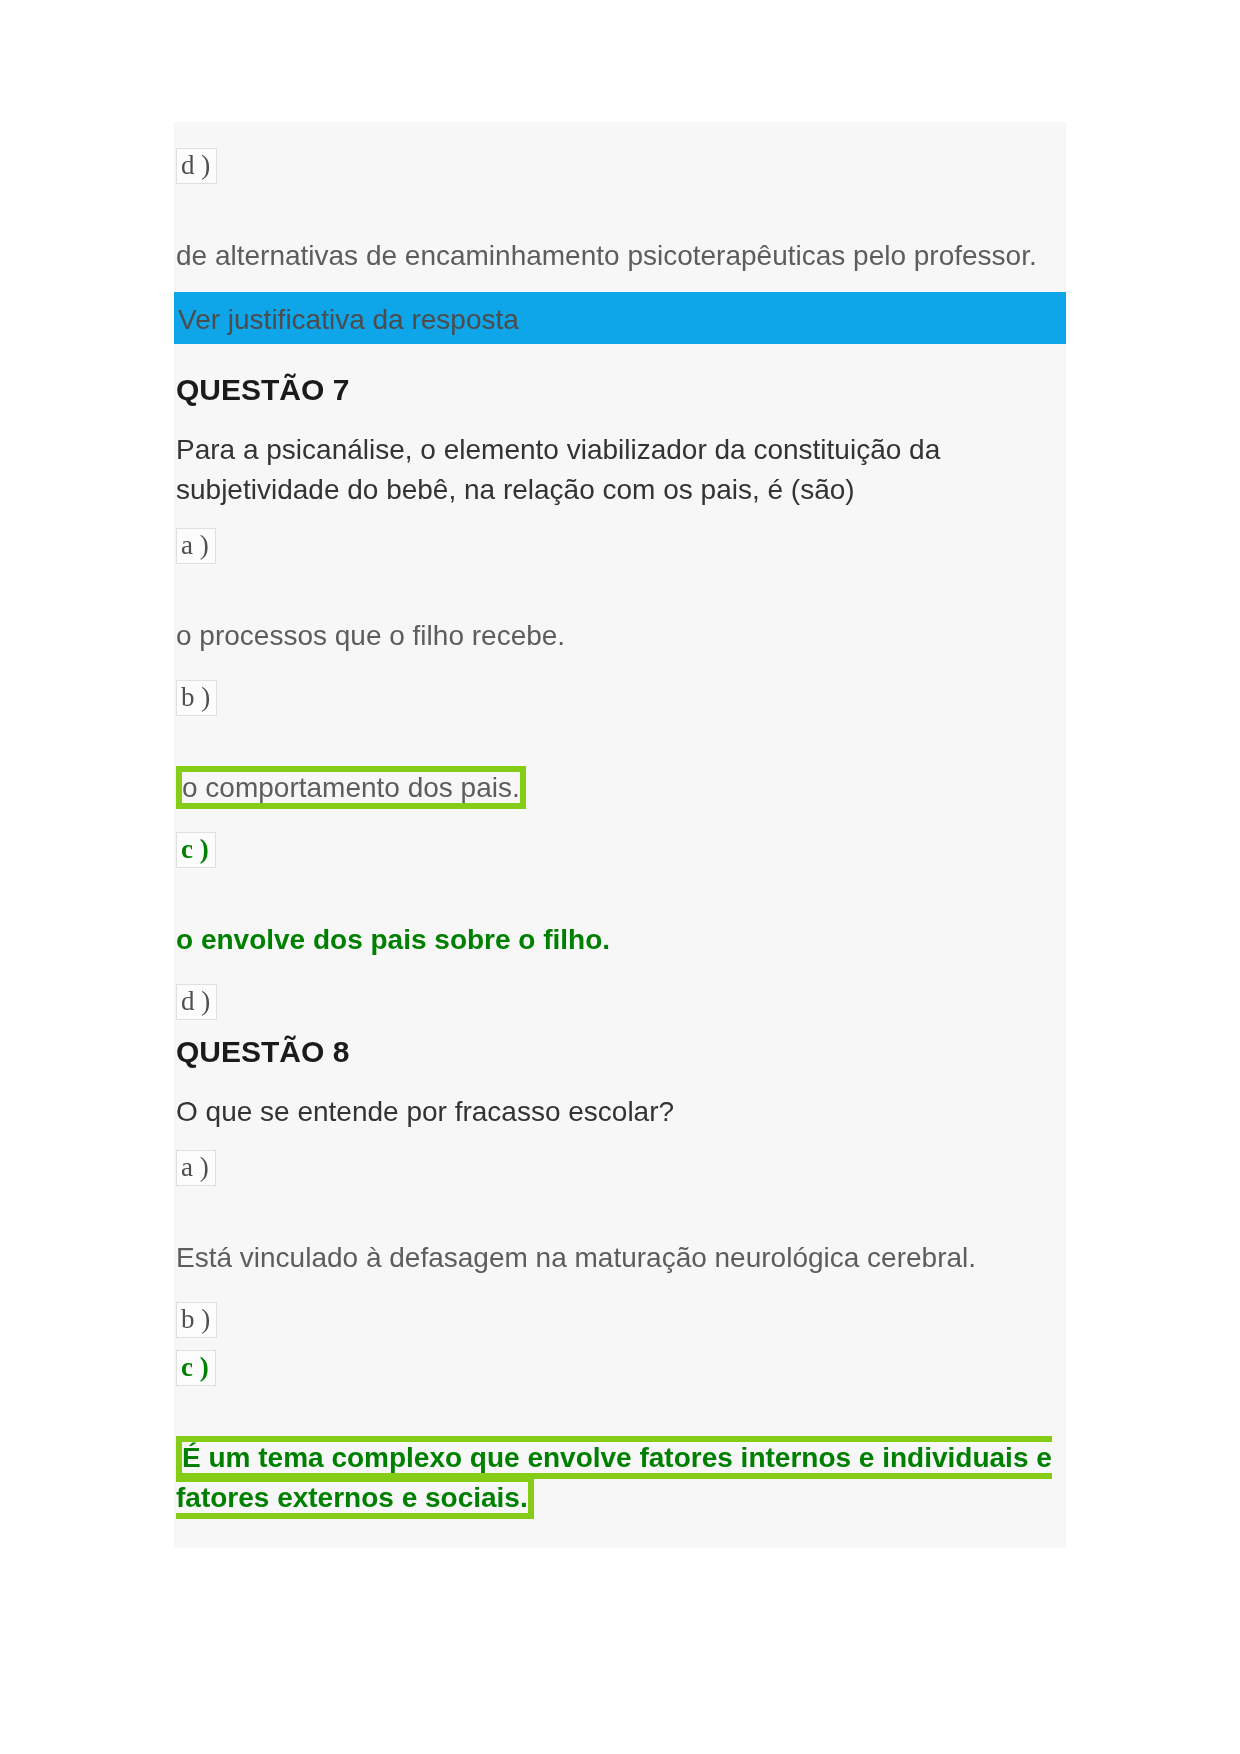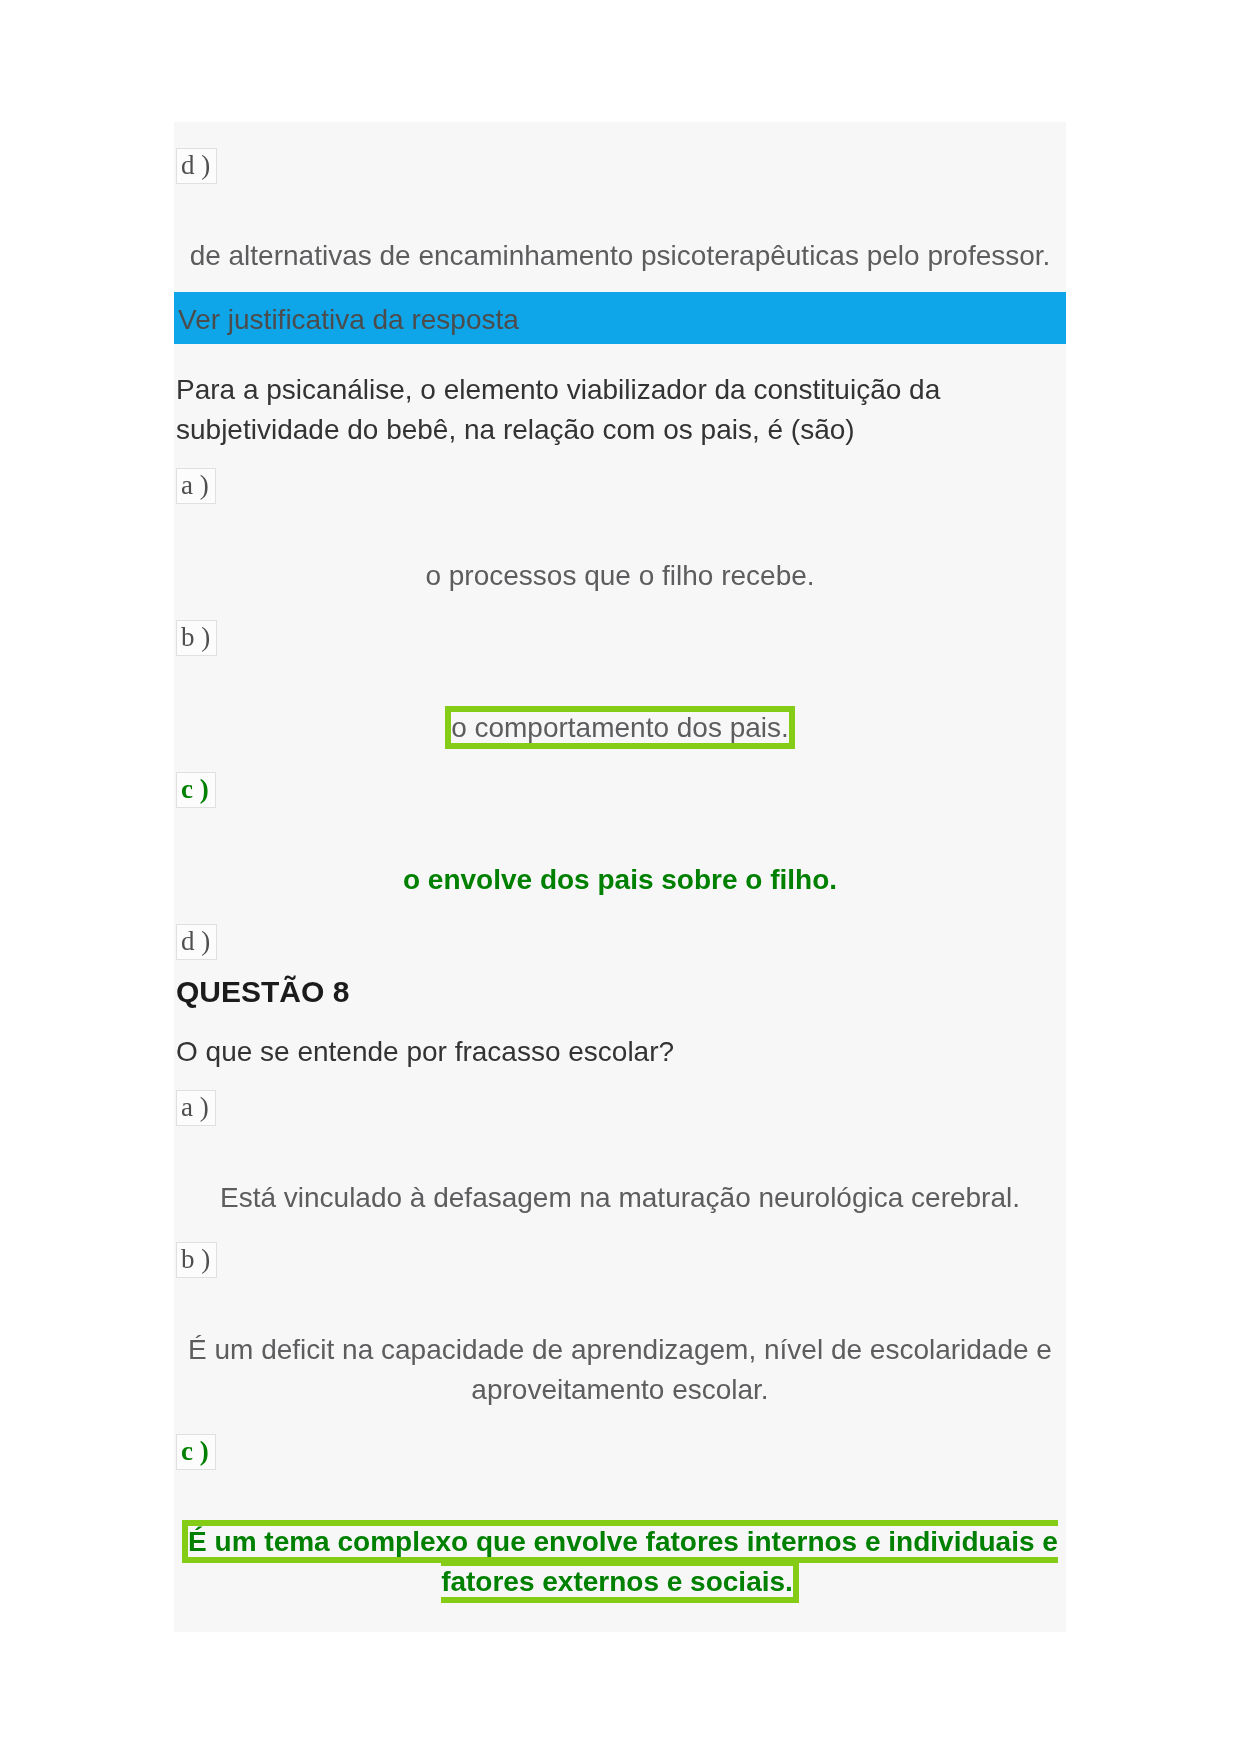--- a/index.html
+++ b/index.html
@@ -27,21 +27,20 @@
     border:1px solid #e0e0e0;
     padding:0 6px 2px 4px;
     min-width:22px;
   }
   .marker.correct{color:#008000;font-weight:bold;}
   .opt-text{
     font-size:28px;line-height:40px;
     color:#5d5d5f;
     margin:0 0 24px 0;
     white-space:pre-line;
-    text-align:center;
   }
   .opt-text.mb16{margin-bottom:16px;}
   .ot{white-space:pre-line;}
   .ot.boxed{border:6px solid #84cc16;}
   .ot.correct{color:#008000;font-weight:bold;}
   .band{
     background:#0ea5e9;
     margin:0 -2px 26px -2px;
     padding:13px 4px 9px 4px;
     font-size:28px;line-height:30px;
@@ -68,20 +67,21 @@
 
   <div class="marker-row">
     <span class="marker">d )</span>
   </div>
   <p class="opt-text mb16">
     <span class="ot">de alternativas de encaminhamento psicoterapêuticas pelo professor.</span>
   </p>
 
   <div class="band">Ver justificativa da resposta</div>
 
+  <h2 class="qtitle">QUESTÃO 7</h2>
   <p class="stmt">Para a psicanálise, o elemento viabilizador da constituição da
 subjetividade do bebê, na relação com os pais, é (são)</p>
 
   <div class="marker-row">
     <span class="marker">a )</span>
   </div>
   <p class="opt-text">
     <span class="ot">o processos que o filho recebe.</span>
   </p>
 
@@ -109,24 +109,20 @@
   <div class="marker-row">
     <span class="marker">a )</span>
   </div>
   <p class="opt-text">
     <span class="ot">Está vinculado à defasagem na maturação neurológica cerebral.</span>
   </p>
 
   <div class="marker-row">
     <span class="marker">b )</span>
   </div>
-  <p class="opt-text">
-    <span class="ot">É um deficit na capacidade de aprendizagem, nível de escolaridade e
-aproveitamento escolar.</span>
-  </p>
 
   <div class="marker-row">
     <span class="marker correct">c )</span>
   </div>
   <p class="opt-text">
     <span class="ot correct boxed">É um tema complexo que envolve fatores internos e individuais e
 fatores externos e sociais.</span>
   </p>
 
 </div>

